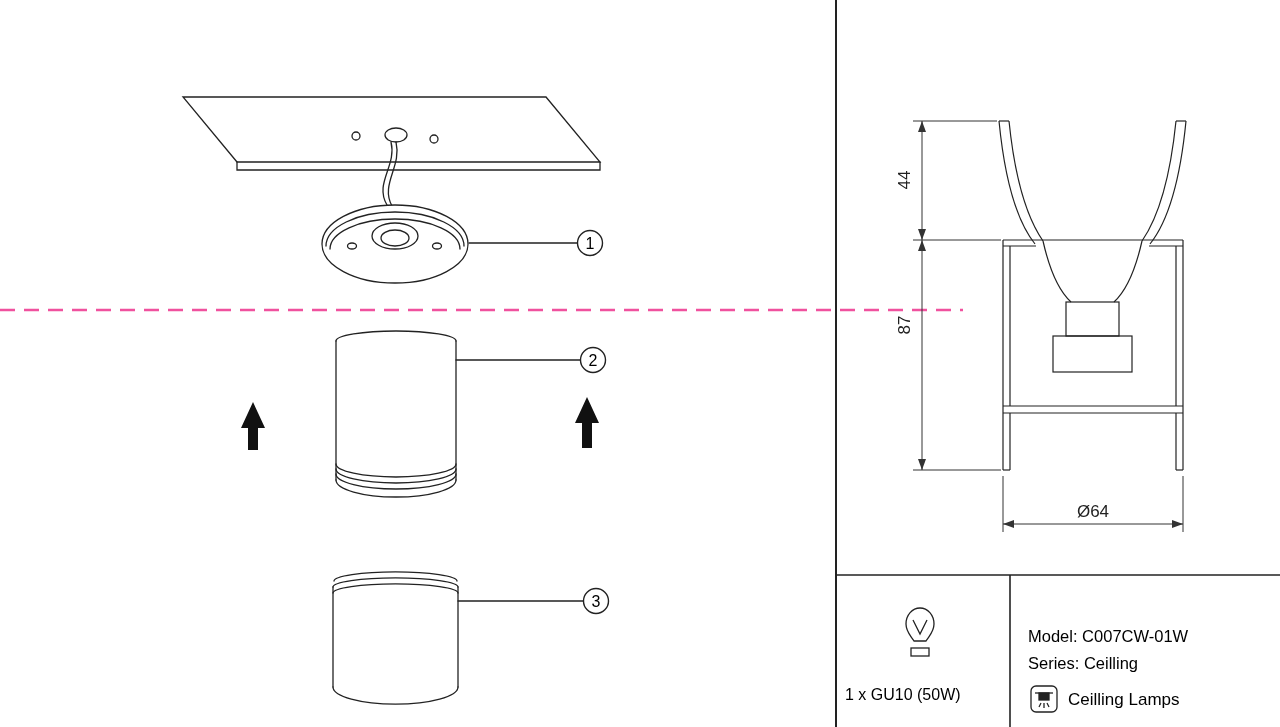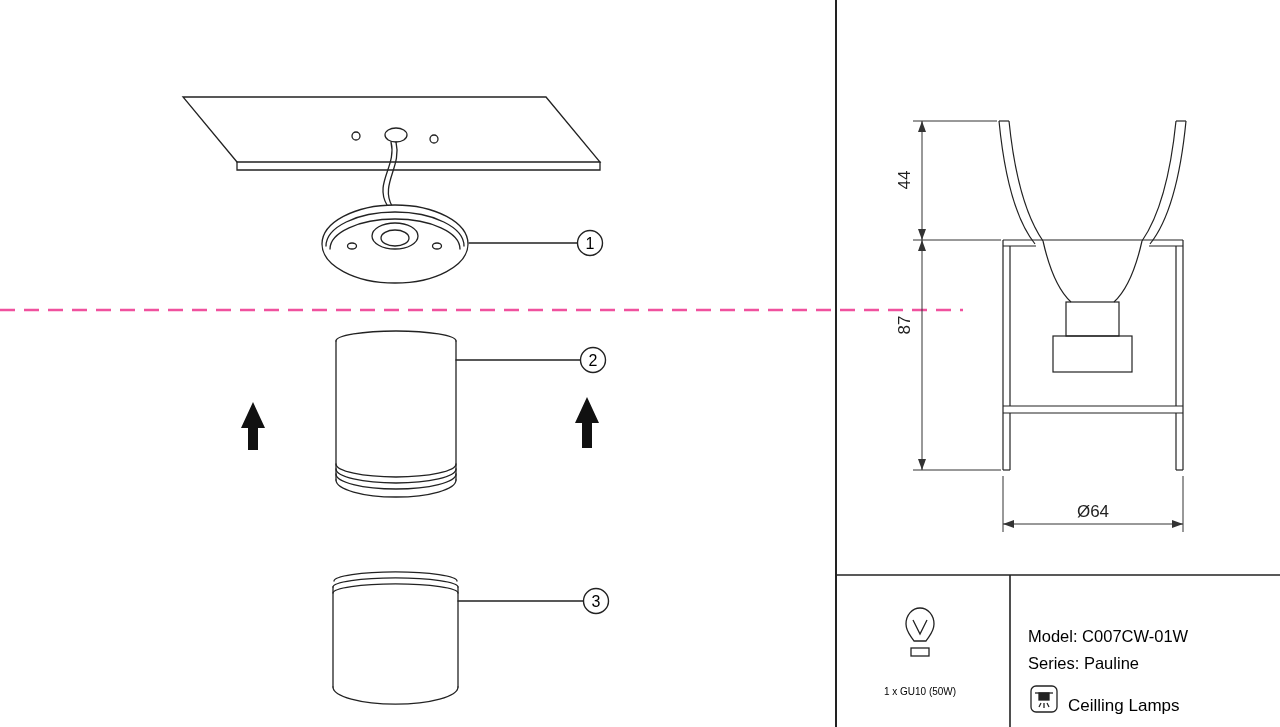--- a/index.html
+++ b/index.html
@@ -2,22 +2,22 @@
 <html><head>
 <meta charset="utf-8">
 <style>
   html,body{margin:0;padding:0;background:#fff;}
   #screen{position:relative;width:1280px;height:727px;background:#fff;
           font-family:"Liberation Sans",sans-serif;overflow:hidden;}
   #screen > svg{position:absolute;top:0;left:0;}
   text{font-family:"Liberation Sans",sans-serif;}
   .txt{position:absolute;color:#000;}
   .product-lines{left:1028px;top:595px;font-size:16.5px;line-height:27px;margin-top:28px;}
-  .category{left:1068px;top:690px;font-size:17px;margin-top:6px;}
-  .bulb-spec{left:845px;top:686px;width:150px;text-align:center;font-size:10px;}
+  .category{left:1068px;top:690px;font-size:17px;}
+  .bulb-spec{left:845px;top:686px;width:150px;font-size:16px;}
 </style>
 </head>
 <body>
 <div id="screen">
 
 <svg width="1280" height="727" viewBox="0 0 1280 727">
 
   <g stroke="#222" stroke-width="1.3" fill="none" stroke-linecap="round">
 
     <g>
@@ -153,20 +153,20 @@
     <line x1="1035" y1="693" x2="1053" y2="693"></line>
     <rect x="1039" y="693" width="10" height="7" fill="#222"></rect>
     <line x1="1041" y1="703" x2="1039" y2="707"></line>
     <line x1="1044" y1="703" x2="1044" y2="708"></line>
     <line x1="1047" y1="703" x2="1049" y2="707"></line>
   </g>
 </svg>
 
 <div class="txt product-lines">
   <div>Model: C007CW-01W</div>
-  <div>Series: Pauline</div>
+  <div>Series: Ceilling</div>
 </div>
 
 <div class="txt category">Ceilling Lamps</div>
 
 <div class="txt bulb-spec">1 x GU10 (50W)</div>
 
 </div>
 
 </body></html>

